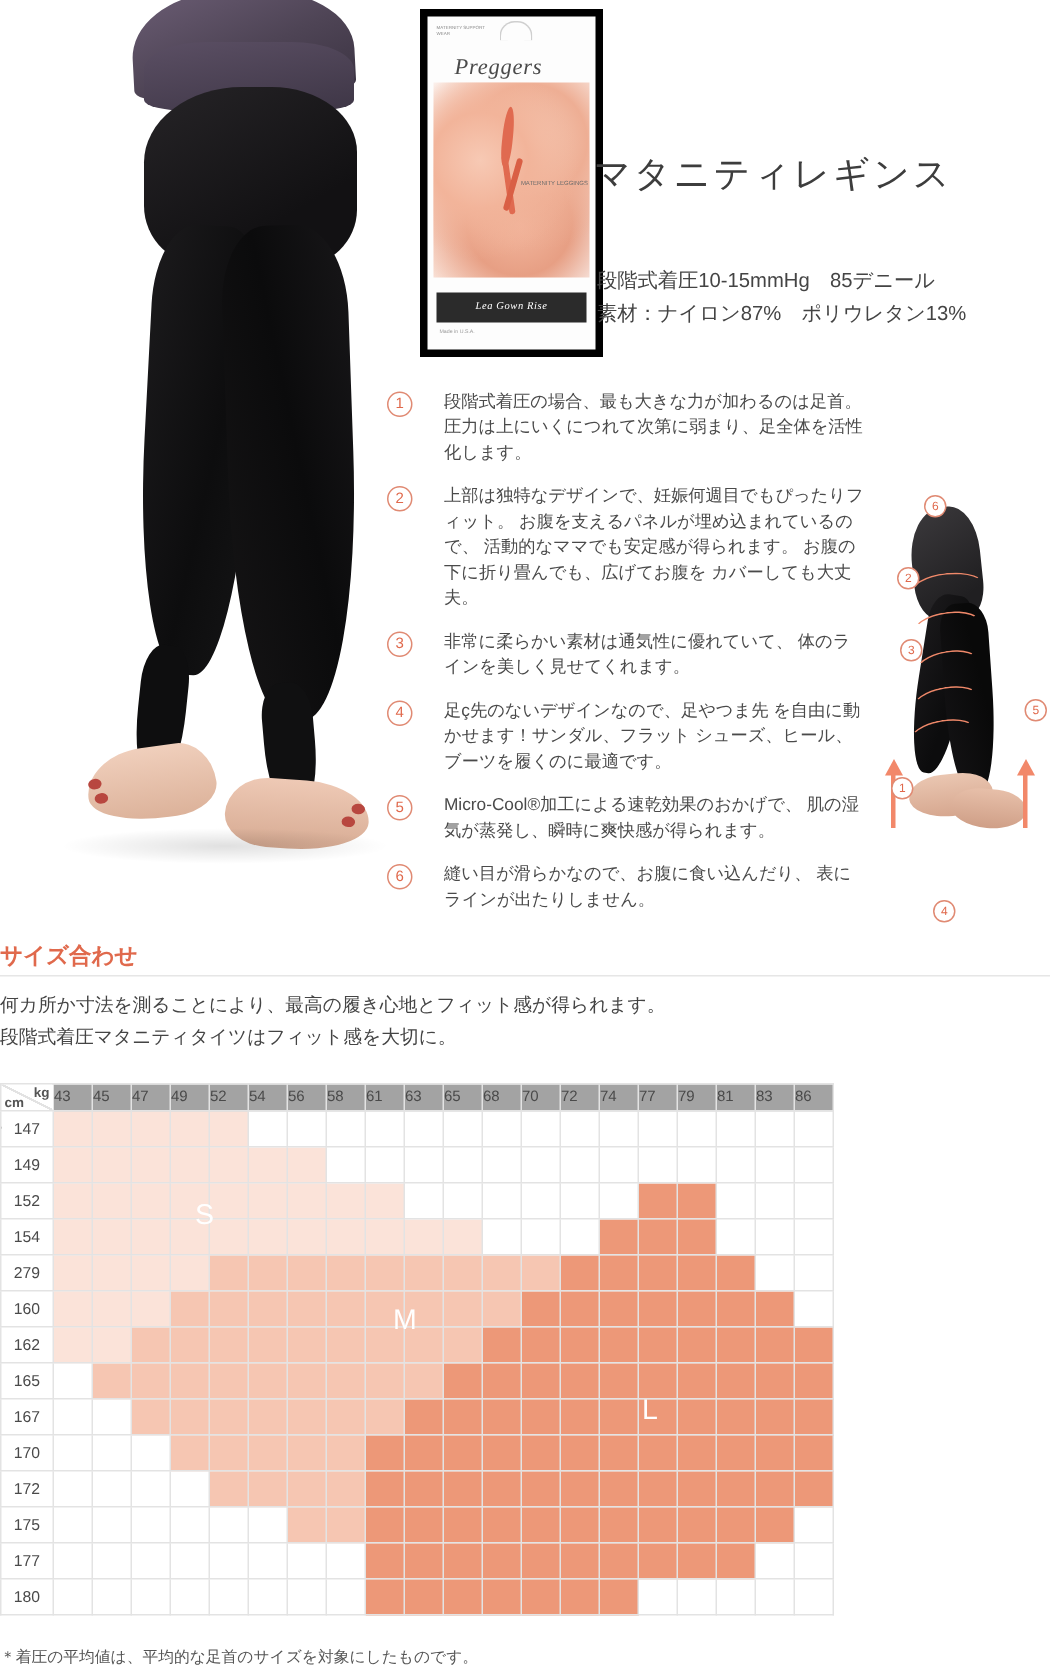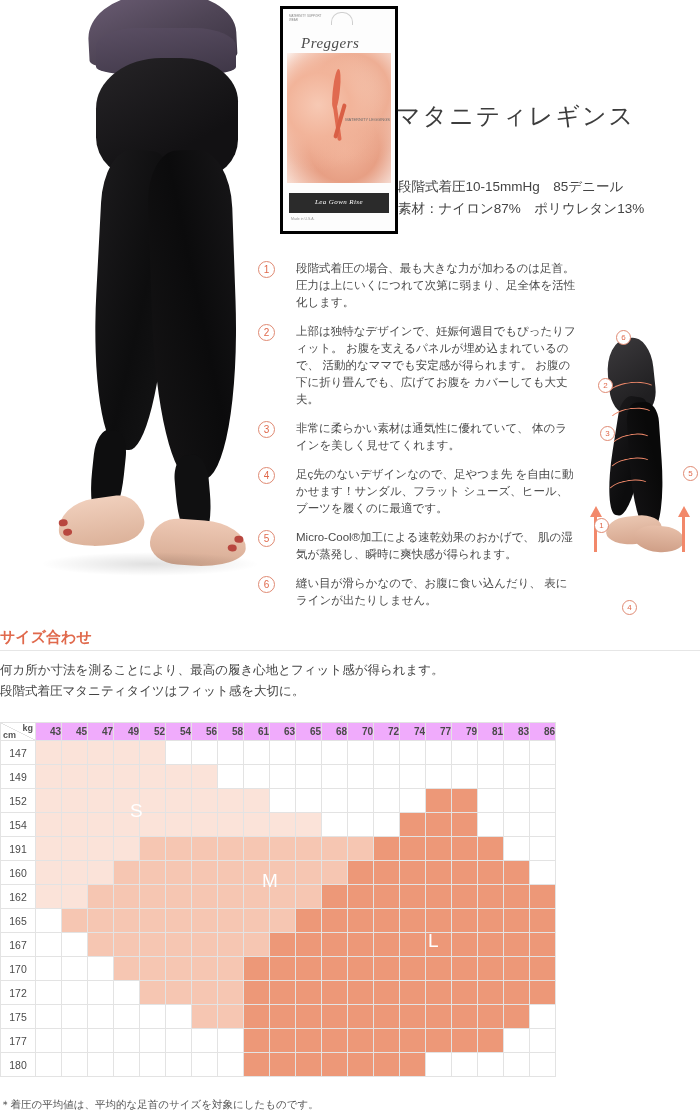--- a/index.html
+++ b/index.html
@@ -123,21 +123,21 @@
   }
 
   
   .package {
     position: absolute;
     left: 280px;
     top: 6px;
     width: 112px;
     height: 222px;
     background: #fdfdfd;
-    border: 3px solid #000000;
+    border: 5px solid #000000;
     overflow: hidden;
   }
   .pkg-top-text {
     position: absolute;
     left: 6px; top: 5px;
     font-size: 3px;
     line-height: 4px;
     color: #8a8a8a;
     width: 40px;
   }
@@ -398,23 +398,23 @@
   .chart td, .chart th {
     border: 1px solid #e3e3e3;
     padding: 0;
     margin: 0;
   }
   .chart .hcell {
     width: 25px;
     height: 17px;
     font-size: 10px;
     color: #4a4a4a;
-    text-align: right;
-    font-weight: bold;
-    background: #f0abfc;
+    text-align: left;
+    font-weight: normal;
+    background: #a3a3a3;
   }
   .chart .rlabel {
     width: 34px;
     height: 23px;
     font-size: 10.5px;
     color: #4a4a4a;
     text-align: center;
     background: #fff;
   }
   .chart .corner {
@@ -699,21 +699,21 @@
           <td class="cell lvl0"></td>
           <td class="cell lvl0"></td>
           <td class="cell lvl3"></td>
           <td class="cell lvl3"></td>
           <td class="cell lvl3"></td>
           <td class="cell lvl0"></td>
           <td class="cell lvl0"></td>
           <td class="cell lvl0"></td>
         </tr>
         <tr>
-          <td class="rlabel">191</td>
+          <td class="rlabel">279</td>
           <td class="cell lvl1"></td>
           <td class="cell lvl1"></td>
           <td class="cell lvl1"></td>
           <td class="cell lvl1"></td>
           <td class="cell lvl2"></td>
           <td class="cell lvl2"></td>
           <td class="cell lvl2"></td>
           <td class="cell lvl2"></td>
           <td class="cell lvl2"></td>
           <td class="cell lvl2"></td>

